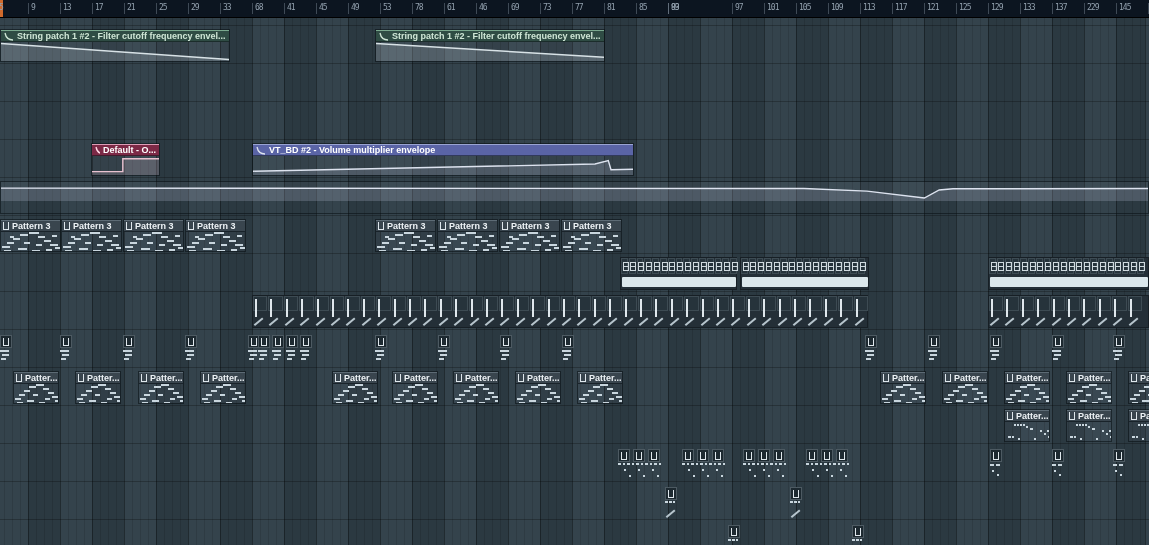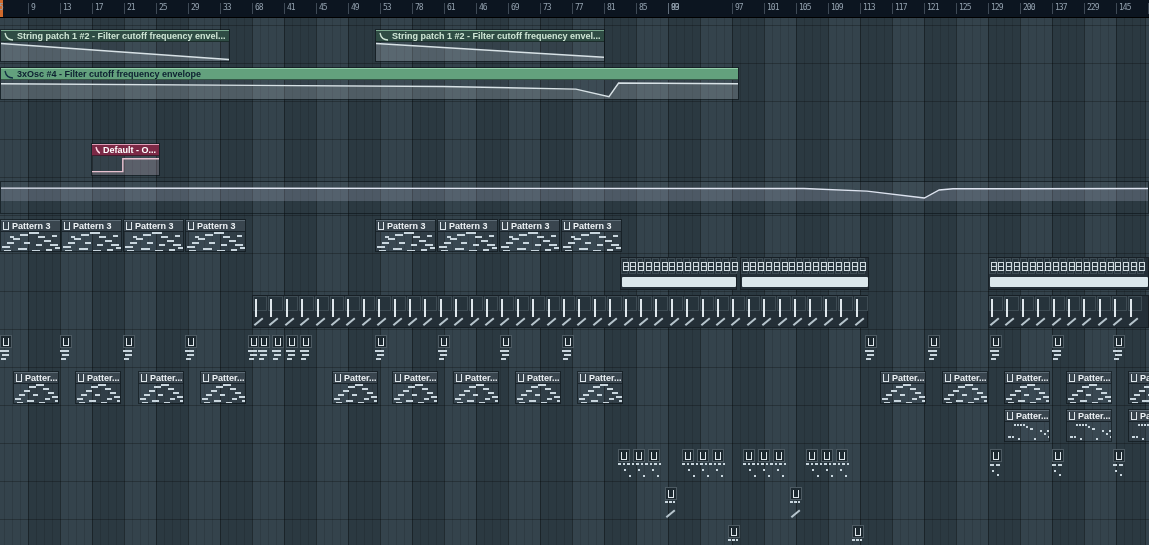--- a/index.html
+++ b/index.html
@@ -72,21 +72,21 @@
       <span class="rlabel" style="left: 668px; color: rgb(147, 161, 174);">93</span>
       <span class="rlabel" style="left: 732px; color: rgb(147, 161, 174);">97</span>
       <span class="rlabel" style="left: 764px; color: rgb(147, 161, 174);">101</span>
       <span class="rlabel" style="left: 796px; color: rgb(147, 161, 174);">105</span>
       <span class="rlabel" style="left: 828px; color: rgb(147, 161, 174);">109</span>
       <span class="rlabel" style="left: 860px; color: rgb(147, 161, 174);">113</span>
       <span class="rlabel" style="left: 892px; color: rgb(147, 161, 174);">117</span>
       <span class="rlabel" style="left: 924px; color: rgb(147, 161, 174);">121</span>
       <span class="rlabel" style="left: 956px; color: rgb(147, 161, 174);">125</span>
       <span class="rlabel" style="left: 988px; color: rgb(147, 161, 174);">129</span>
-      <span class="rlabel" style="left: 1020px; color: rgb(147, 161, 174);">200</span>
+      <span class="rlabel" style="left: 1020px; color: rgb(147, 161, 174);">133</span>
       <span class="rlabel" style="left: 1052px; color: rgb(147, 161, 174);">137</span>
       <span class="rlabel" style="left: 1084px; color: rgb(147, 161, 174);">229</span>
       <span class="rlabel" style="left: 1116px; color: rgb(147, 161, 174);">145</span>
       <span class="rlabel" style="left: 1148px; color: rgb(147, 161, 174);">149</span>
     </div>
   <div id="canvas">
       <div class="clip" style="left: 0px; top: 11px; width: 230px; height: 33px;">
         <div class="ahdr" style="background: rgb(47, 76, 68); color: rgb(207, 230, 214); border-top: 1px solid rgb(122, 169, 142); border-bottom: 1px solid rgba(8, 14, 18, 0.5);">
           <svg width="10" height="9">
             <path d="M1 1 C2 6 4 8 9 8" stroke="#cfe6d6" fill="none" stroke-width="1.3"></path>
@@ -107,45 +107,45 @@
           </svg>
           <span>String patch 1 #2 - Filter cutoff frequency envel...</span>
         </div>
         <div class="abody">
           <svg width="228" height="19">
             <polygon points="0.0,1.5 228.0,15.2 228,19 0,19" fill="rgba(205,217,223,0.20)"></polygon>
             <polyline points="0.0,1.5 228.0,15.2" fill="none" stroke="#d8e2e6" stroke-width="1.4"></polyline>
           </svg>
         </div>
       </div>
-      <div class="clip" style="left: 0px; top: 49px; width: 739px; height: 33px;">
-        <div class="ahdr" style="background: rgb(99, 161, 125); color: rgb(12, 32, 48); border-top: 1px solid rgb(146, 205, 169); border-bottom: 1px solid rgba(8, 14, 18, 0.5);">
-          <svg width="10" height="9">
-            <path d="M1 1 C2 6 4 8 9 8" stroke="#123044" fill="none" stroke-width="1.3"></path>
-          </svg>
-          <span>3xOsc #4 - Filter cutoff frequency envelope</span>
-        </div>
-        <div class="abody">
-          <svg width="737" height="19">
-            <polygon points="0.0,3.8 442.2,6.5 574.9,9.1 608.0,16.7 617.6,3.0 737.0,3.8 737,19 0,19" fill="rgba(205,217,223,0.18)"></polygon>
-            <polyline points="0.0,3.8 442.2,6.5 574.9,9.1 608.0,16.7 617.6,3.0 737.0,3.8" fill="none" stroke="#d8e2e6" stroke-width="1.4"></polyline>
-          </svg>
-        </div>
-      </div>
       <div class="clip" style="left: 91px; top: 125px; width: 69px; height: 33px;">
         <div class="ahdr" style="background: rgb(124, 41, 70); color: rgb(255, 255, 255); border-top: 1px solid rgb(220, 157, 181); border-bottom: 1px solid rgba(8, 14, 18, 0.5);">
           <svg width="10" height="9">
             <path d="M1 1 C2 6 4 8 9 8" stroke="#ffd9e6" fill="none" stroke-width="1.3"></path>
           </svg>
           <span>Default - O...</span>
         </div>
         <div class="abody">
           <svg width="67" height="19">
             <polygon points="0.0,15.6 30.8,15.6 30.8,2.7 67.0,2.7 67,19 0,19" fill="rgba(233,194,208,0.18)"></polygon>
             <polyline points="0.0,15.6 30.8,15.6 30.8,2.7 67.0,2.7" fill="none" stroke="#e9c2d0" stroke-width="1.4"></polyline>
+          </svg>
+        </div>
+      </div>
+      <div class="clip" style="left: 252px; top: 125px; width: 382px; height: 33px;">
+        <div class="ahdr" style="background: rgb(90, 100, 166); color: rgb(255, 255, 255); border-top: 1px solid rgb(154, 164, 210); border-bottom: 1px solid rgba(8, 14, 18, 0.5);">
+          <svg width="10" height="9">
+            <path d="M1 1 C2 6 4 8 9 8" stroke="#dde3ef" fill="none" stroke-width="1.3"></path>
+          </svg>
+          <span>VT_BD #2 - Volume multiplier envelope</span>
+        </div>
+        <div class="abody">
+          <svg width="380" height="19">
+            <polygon points="0.0,15.2 342.0,8.0 355.3,4.6 358.0,13.7 380.0,13.3 380,19 0,19" fill="rgba(210,218,240,0.16)"></polygon>
+            <polyline points="0.0,15.2 342.0,8.0 355.3,4.6 358.0,13.7 380.0,13.3" fill="none" stroke="#dde3ef" stroke-width="1.4"></polyline>
           </svg>
         </div>
       </div>
       <div class="clip" style="left: 0px; top: 163px; width: 1149px; height: 33px;">
         <div class="abody">
           <svg width="1147" height="19">
             <polygon points="0.0,6.1 802.9,6.5 866.0,9.1 923.3,16.0 938.2,8.0 952.0,6.8 1147.0,6.5 1147,19 0,19" fill="rgba(210,218,240,0.16)"></polygon>
             <polyline points="0.0,6.1 802.9,6.5 866.0,9.1 923.3,16.0 938.2,8.0 952.0,6.8 1147.0,6.5" fill="none" stroke="#dde3ef" stroke-width="1.4"></polyline>
           </svg>
         </div>

